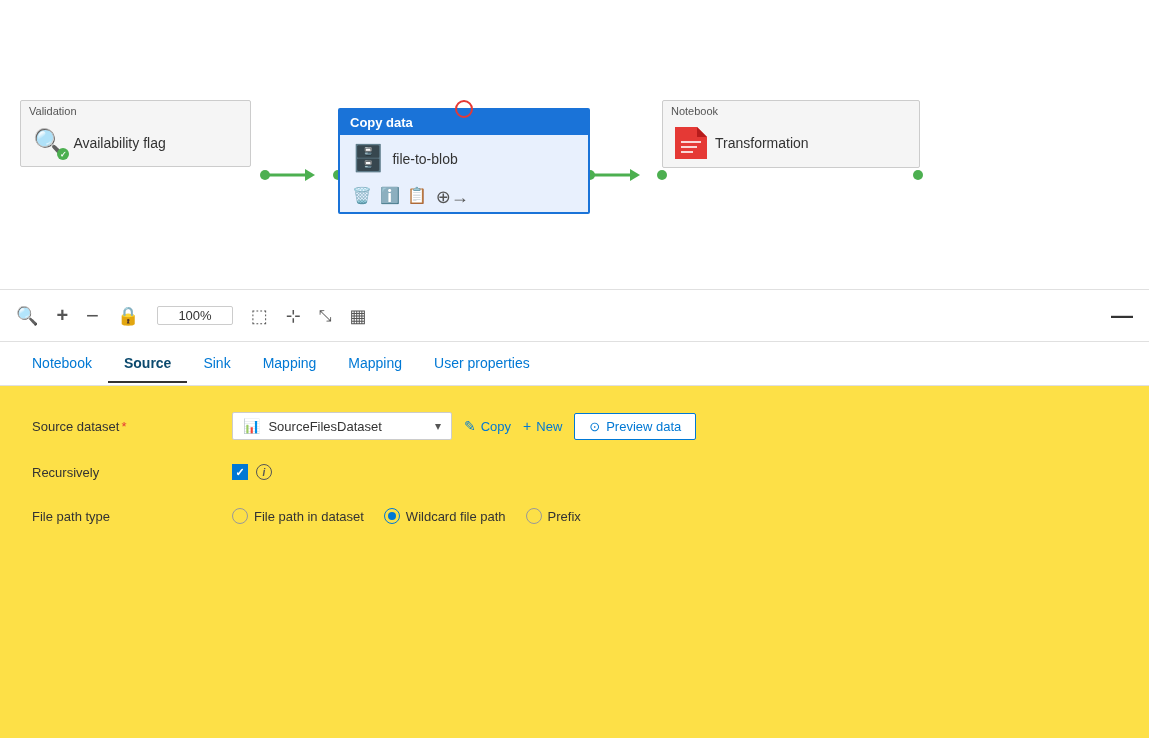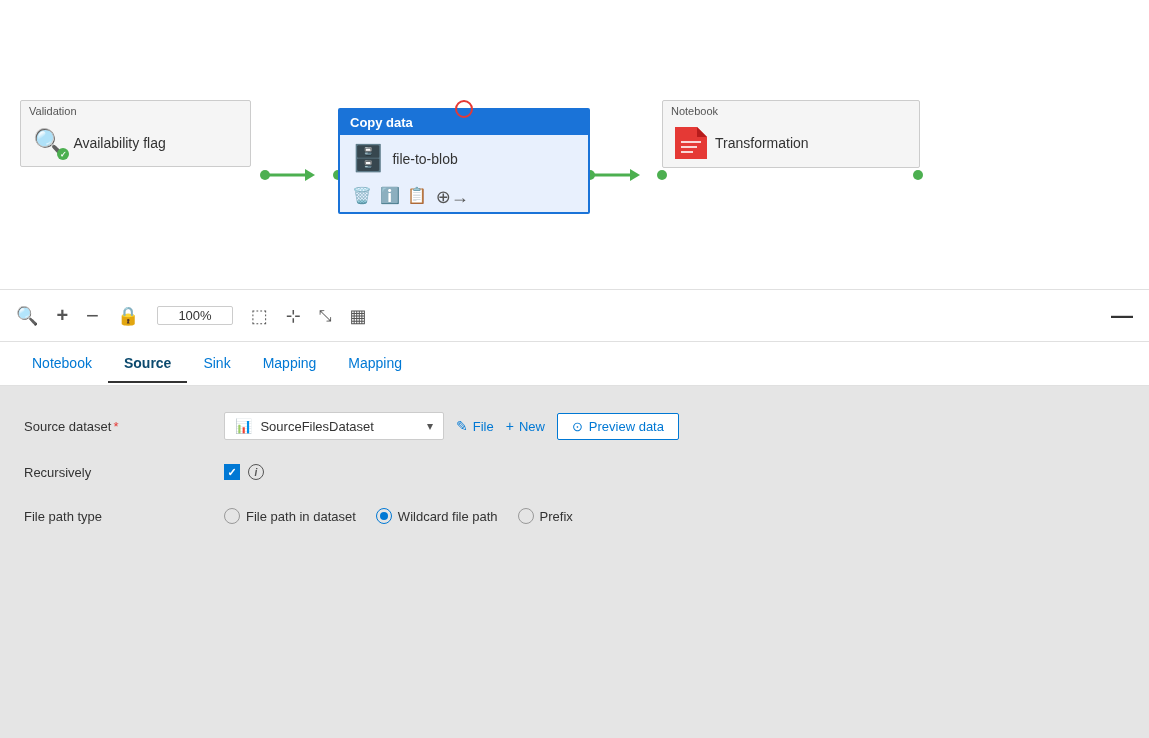--- a/index.html
+++ b/index.html
@@ -130,22 +130,22 @@
       margin-bottom: -1px;
     }
     .tab.active {
       color: #0c4a6e;
       font-weight: 700;
       border-bottom: 2px solid #333;
     }
 
     
     .props-panel {
-      background: #e5e5e5;
-      padding: 16px 24px;
+      background: #fde047;
+      padding: 16px 32px;
       overflow-y: auto;
       flex: 1;
     }
 
     
     .form-row {
       display: flex;
       align-items: center;
       padding: 10px 0;
       min-height: 44px;
@@ -407,37 +407,38 @@
 
     <div style="margin-left: auto; font-size:22px; font-weight:bold; color:#333;">—</div>
   </div>
 
   <div class="tabs-bar">
     <div class="tab">Notebook</div>
     <div class="tab active">Source</div>
     <div class="tab">Sink</div>
     <div class="tab">Mapping</div>
     <div class="tab">Mapping</div>
+    <div class="tab">User properties</div>
   </div>
 
   <div class="props-panel">
 
     <div class="form-row">
       <div class="form-label">
         <span>Source dataset</span><span class="required-star">*</span>
       </div>
       <div class="form-control">
         <div class="dropdown">
           <span class="dropdown-icon">📊</span>
           <span class="dropdown-text">SourceFilesDataset</span>
           <span class="dropdown-arrow">▾</span>
         </div>
         <a class="action-link">
           <span class="icon">✎</span>
-          <span>File</span>
+          <span>Copy</span>
         </a>
         <a class="action-link">
           <span class="icon">+</span>
           <span>New</span>
         </a>
         <button class="preview-btn">
           <span>⊙</span>
           <span>Preview data</span>
         </button>
       </div>

